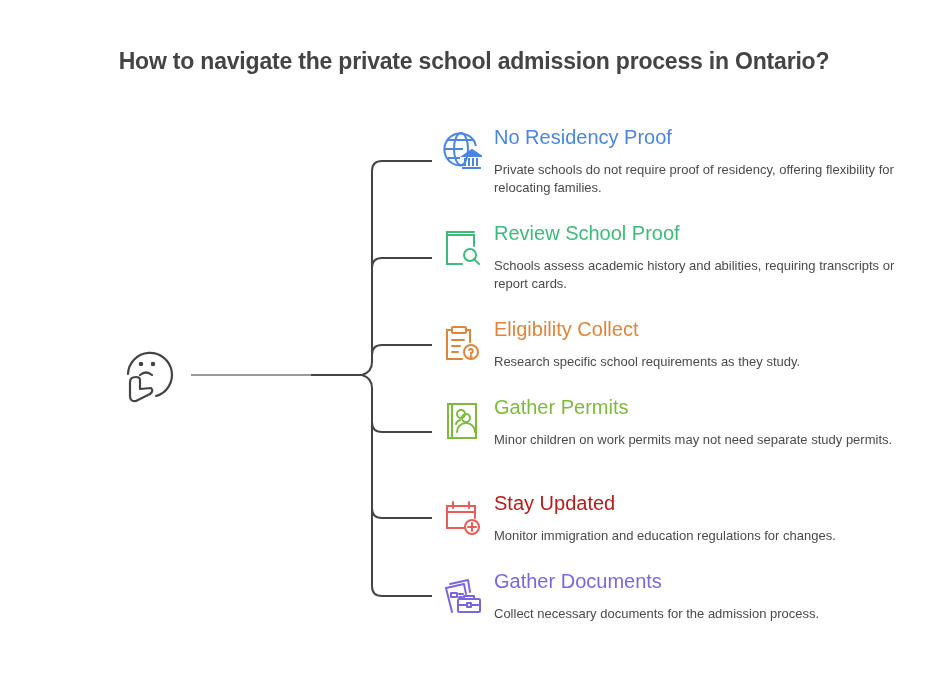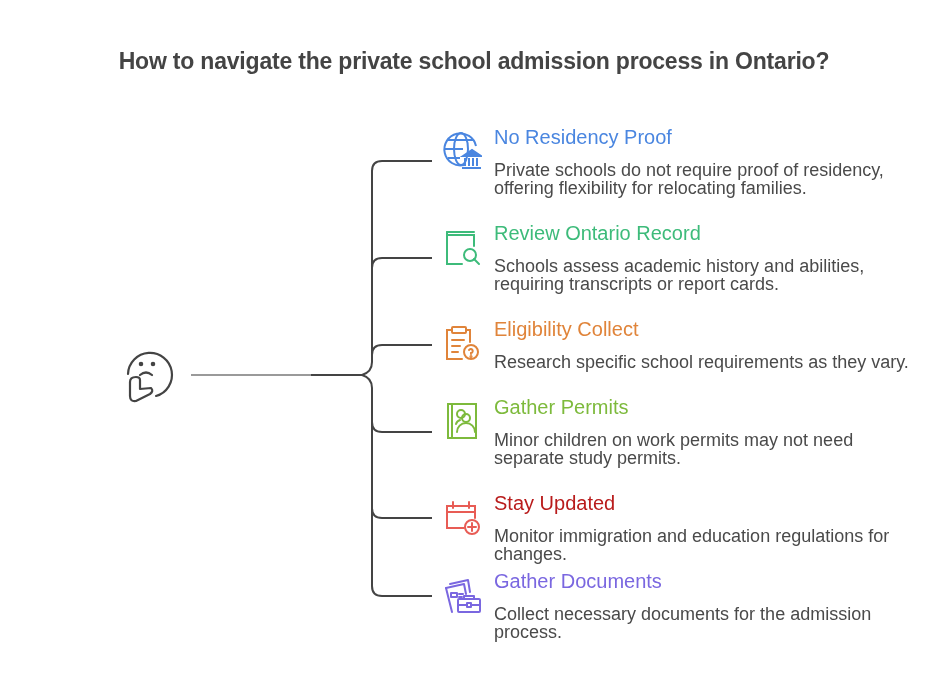--- a/index.html
+++ b/index.html
@@ -2,21 +2,21 @@
 <html><head>
   <meta charset="utf-8">
   <style>
     html, body { margin: 0; padding: 0; background: #ffffff; }
     body { width: 948px; height: 696px; position: relative; overflow: hidden; font-family: "Liberation Sans", "DejaVu Sans", sans-serif; }
     .title { position: absolute; left: 0; top: 48px; width: 948px; text-align: center; font-size: 23px; font-weight: bold; color: #444444; letter-spacing: -0.2px; }
     svg.tree { position: absolute; left: 0; top: 0; }
     .item { position: absolute; left: 436px; width: 480px; }
     .item .icon { position: absolute; left: 6px; top: 4px; width: 40px; height: 40px; }
     .item .head { position: absolute; left: 58px; top: 0; font-size: 20px; white-space: nowrap; }
-    .item .desc { position: absolute; left: 58px; top: 35px; width: 420px; font-size: 18px; line-height: 18px; color: #4a4a4a; }
+    .item .desc { position: absolute; left: 58px; top: 35px; width: 420px; font-size: 13px; line-height: 18px; color: #4a4a4a; }
     .thinker { position: absolute; left: 120px; top: 344px; width: 62px; height: 62px; }
   </style>
 </head>
 <body>
 
 <div class="title">How to navigate the private school admission process in Ontario?</div>
 
 <svg class="tree" width="948" height="696">
   <line x1="191" y1="375" x2="311" y2="375" stroke="#9a9a9a" stroke-width="2"></line>
   <line x1="311" y1="375" x2="362" y2="375" stroke="#444" stroke-width="2"></line>
@@ -63,38 +63,38 @@
 
 <div class="item" style="top:222px">
   <svg class="icon" viewBox="0 0 40 40">
     <g fill="none" stroke="#3dbb7a" stroke-width="2" stroke-linecap="round">
       <path d="M5 6 H32 M5 9 H32 V20"></path>
       <path d="M5 6 V38 H20"></path>
       <circle cx="28" cy="29" r="6"></circle>
       <line x1="32" y1="33" x2="37" y2="38"></line>
     </g>
   </svg>
-  <div class="head" style="color:#3dbb7a">Review Ontario Record</div>
+  <div class="head" style="color:#3dbb7a">Review School Proof</div>
   <div class="desc">Schools assess academic history and abilities, requiring transcripts or report cards.</div>
 </div>
 
 <div class="item" style="top:318px">
   <svg class="icon" viewBox="0 0 40 40">
     <g fill="none" stroke="#e0843a" stroke-width="2" stroke-linecap="round">
       <path d="M24 8 H28 V20"></path>
       <path d="M20 37 H5 V8 H10"></path>
       <rect x="10" y="5" width="14" height="6" rx="1"></rect>
       <path d="M10 18 H22 M10 24 H18 M10 30 H16"></path>
       <circle cx="29" cy="30" r="7"></circle>
       <path d="M27 28 A2 2 0 1 1 29 31 V32"></path>
       <circle cx="29" cy="34.5" r="0.6" fill="#e0843a"></circle>
     </g>
   </svg>
   <div class="head" style="color:#e0843a">Eligibility Collect</div>
-  <div class="desc">Research specific school requirements as they vary.</div>
+  <div class="desc">Research specific school requirements as they study.</div>
 </div>
 
 <div class="item" style="top:396px">
   <svg class="icon" viewBox="0 0 40 40">
     <g fill="none" stroke="#7dba3c" stroke-width="2" stroke-linecap="round">
       <rect x="6" y="4" width="28" height="34"></rect>
       <line x1="10" y1="4" x2="10" y2="38"></line>
       <circle cx="19" cy="14" r="4"></circle>
       <circle cx="24" cy="18" r="4"></circle>
       <path d="M15 32 A9 9 0 0 1 33 32"></path>

